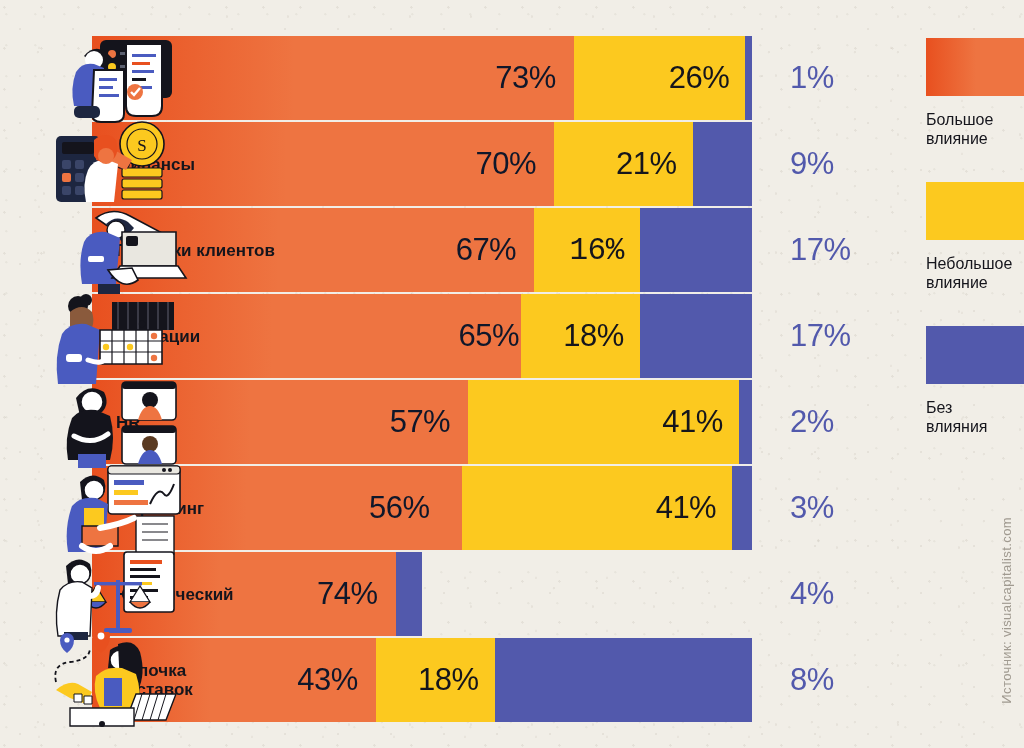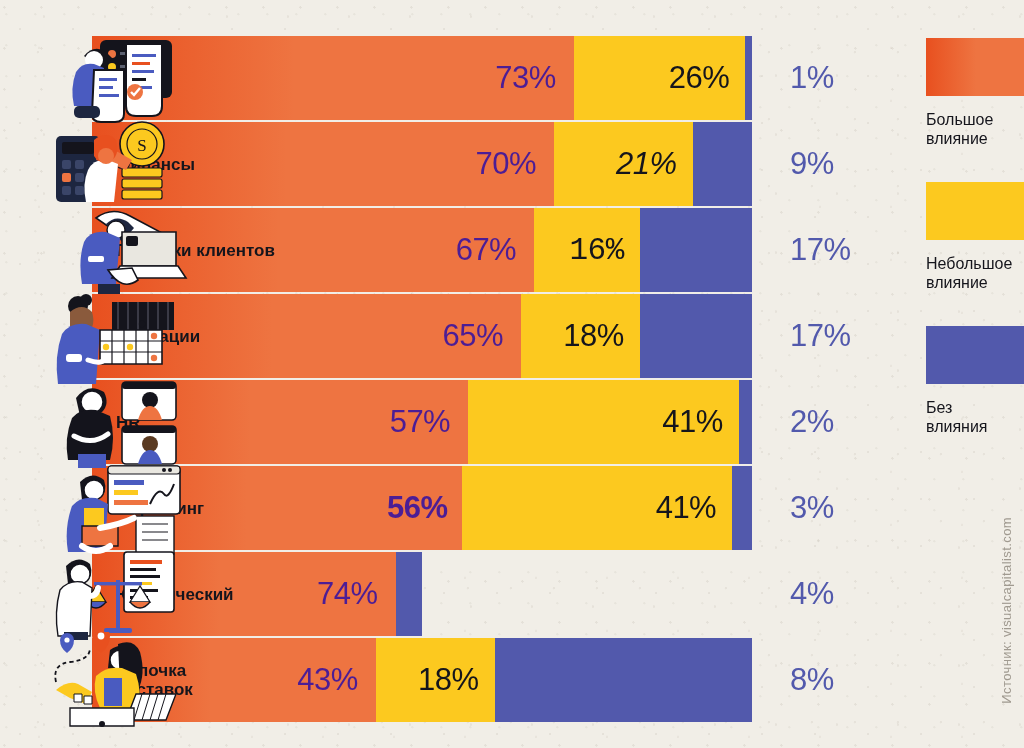--- a/index.html
+++ b/index.html
@@ -38,21 +38,21 @@
   .cat-label{
     position:relative;z-index:3;
     font-weight:bold;font-size:17px;color:#15151c;
     line-height:19px;white-space:pre-line;
     margin-left:24px;
   }
   .val{
     position:relative;z-index:3;
     font-size:31px;font-weight:400;letter-spacing:-.5px;
   }
-  .val-major{color:#4c1d95;}
+  .val-major{color:#0f172a;}
   .val-minor{color:#15151c;}
   .val-out{
     position:absolute;left:790px;top:0;height:84px;
     display:flex;align-items:center;
     font-size:31px;color:#5259ac;letter-spacing:-.5px;
   }
 
   .illus{position:absolute;left:38px;top:-6px;width:150px;height:96px;z-index:4;}
   .illus svg{display:block;}
 
@@ -119,21 +119,21 @@
           <rect x="36" y="76" width="26" height="12" rx="5" fill="#1d2640"></rect>
         </svg>
       </div>
     </div>
     <div class="row" style="top: 122px; width: 860px;">
       <div class="bar" style="width: 660px;">
         <div class="seg seg-major" style="width: 462px; justify-content: space-between;">
           <div class="cat-label">Финансы</div>
           <div class="val val-major" style="margin-right: 18px;">70%</div>
         </div>
-        <div class="seg seg-minor" style="width: 138.6px; justify-content: flex-end; font-style: italic;">
+        <div class="seg seg-minor" style="width: 138.6px; justify-content: flex-end;">
           <div class="val val-minor" style="margin-right: 16px;">21%</div>
         </div>
         <div class="seg seg-none" style="width: 59.4px;"></div>
       </div>
       <div class="val-out">9%</div>
       <div class="illus">
         <svg width="150" height="96" viewBox="0 0 150 96">
           <rect x="18" y="20" width="44" height="66" rx="5" fill="#1d2640"></rect>
           <rect x="24" y="26" width="32" height="12" rx="2" fill="#14141c"></rect>
           <rect x="24" y="44" width="9" height="9" rx="2" fill="#3a4568"></rect>
@@ -179,21 +179,21 @@
           <path d="M82 64 h58 l8 12 h-74 z" fill="#ffffff" stroke="#14141c" stroke-width="1.6"></path>
           <path d="M70 68 q14 22 30 10 l-6 -12 z" fill="#ffffff" stroke="#14141c" stroke-width="1.6"></path>
           <path d="M60 82 h22 v10 h-22 z" fill="#1d2640"></path>
         </svg>
       </div>
     </div>
     <div class="row" style="top: 294px; width: 860px;">
       <div class="bar" style="width: 660px;">
         <div class="seg seg-major" style="width: 429px; justify-content: space-between;">
           <div class="cat-label">Операции</div>
-          <div class="val val-major" style="margin-right: 18px;">65%</div>
+          <div class="val val-major" style="margin-right: 2px;">65%</div>
         </div>
         <div class="seg seg-minor" style="width: 118.8px; justify-content: flex-end;">
           <div class="val val-minor" style="margin-right: 16px;">18%</div>
         </div>
         <div class="seg seg-none" style="width: 112.2px;"></div>
       </div>
       <div class="val-out">17%</div>
       <div class="illus">
         <svg width="150" height="96" viewBox="0 0 150 96">
           <circle cx="40" cy="18" r="10" fill="#14141c"></circle>
@@ -241,21 +241,21 @@
           <rect x="84" y="52" width="54" height="7" rx="3" fill="#14141c"></rect>
           <circle cx="112" cy="70" r="8" fill="#5a3a22"></circle>
           <path d="M100 90 q4 -14 12 -14 q8 0 12 14z" fill="#4a5bc0"></path>
         </svg>
       </div>
     </div>
     <div class="row" style="top: 466px; width: 860px;">
       <div class="bar" style="width: 660px;">
         <div class="seg seg-major" style="width: 369.6px; justify-content: space-between;">
           <div class="cat-label">Маркетинг</div>
-          <div class="val val-major" style="margin-right: 14px; font-weight: bold;">56%</div>
+          <div class="val val-major" style="margin-right: 32px;">56%</div>
         </div>
         <div class="seg seg-minor" style="width: 270.6px; justify-content: flex-end;">
           <div class="val val-minor" style="margin-right: 16px;">41%</div>
         </div>
         <div class="seg seg-none" style="width: 19.8px;"></div>
       </div>
       <div class="val-out">3%</div>
       <div class="illus">
         <svg width="150" height="96" viewBox="0 0 150 96">
           <rect x="70" y="6" width="72" height="48" rx="4" fill="#ffffff" stroke="#14141c" stroke-width="1.6"></rect>

